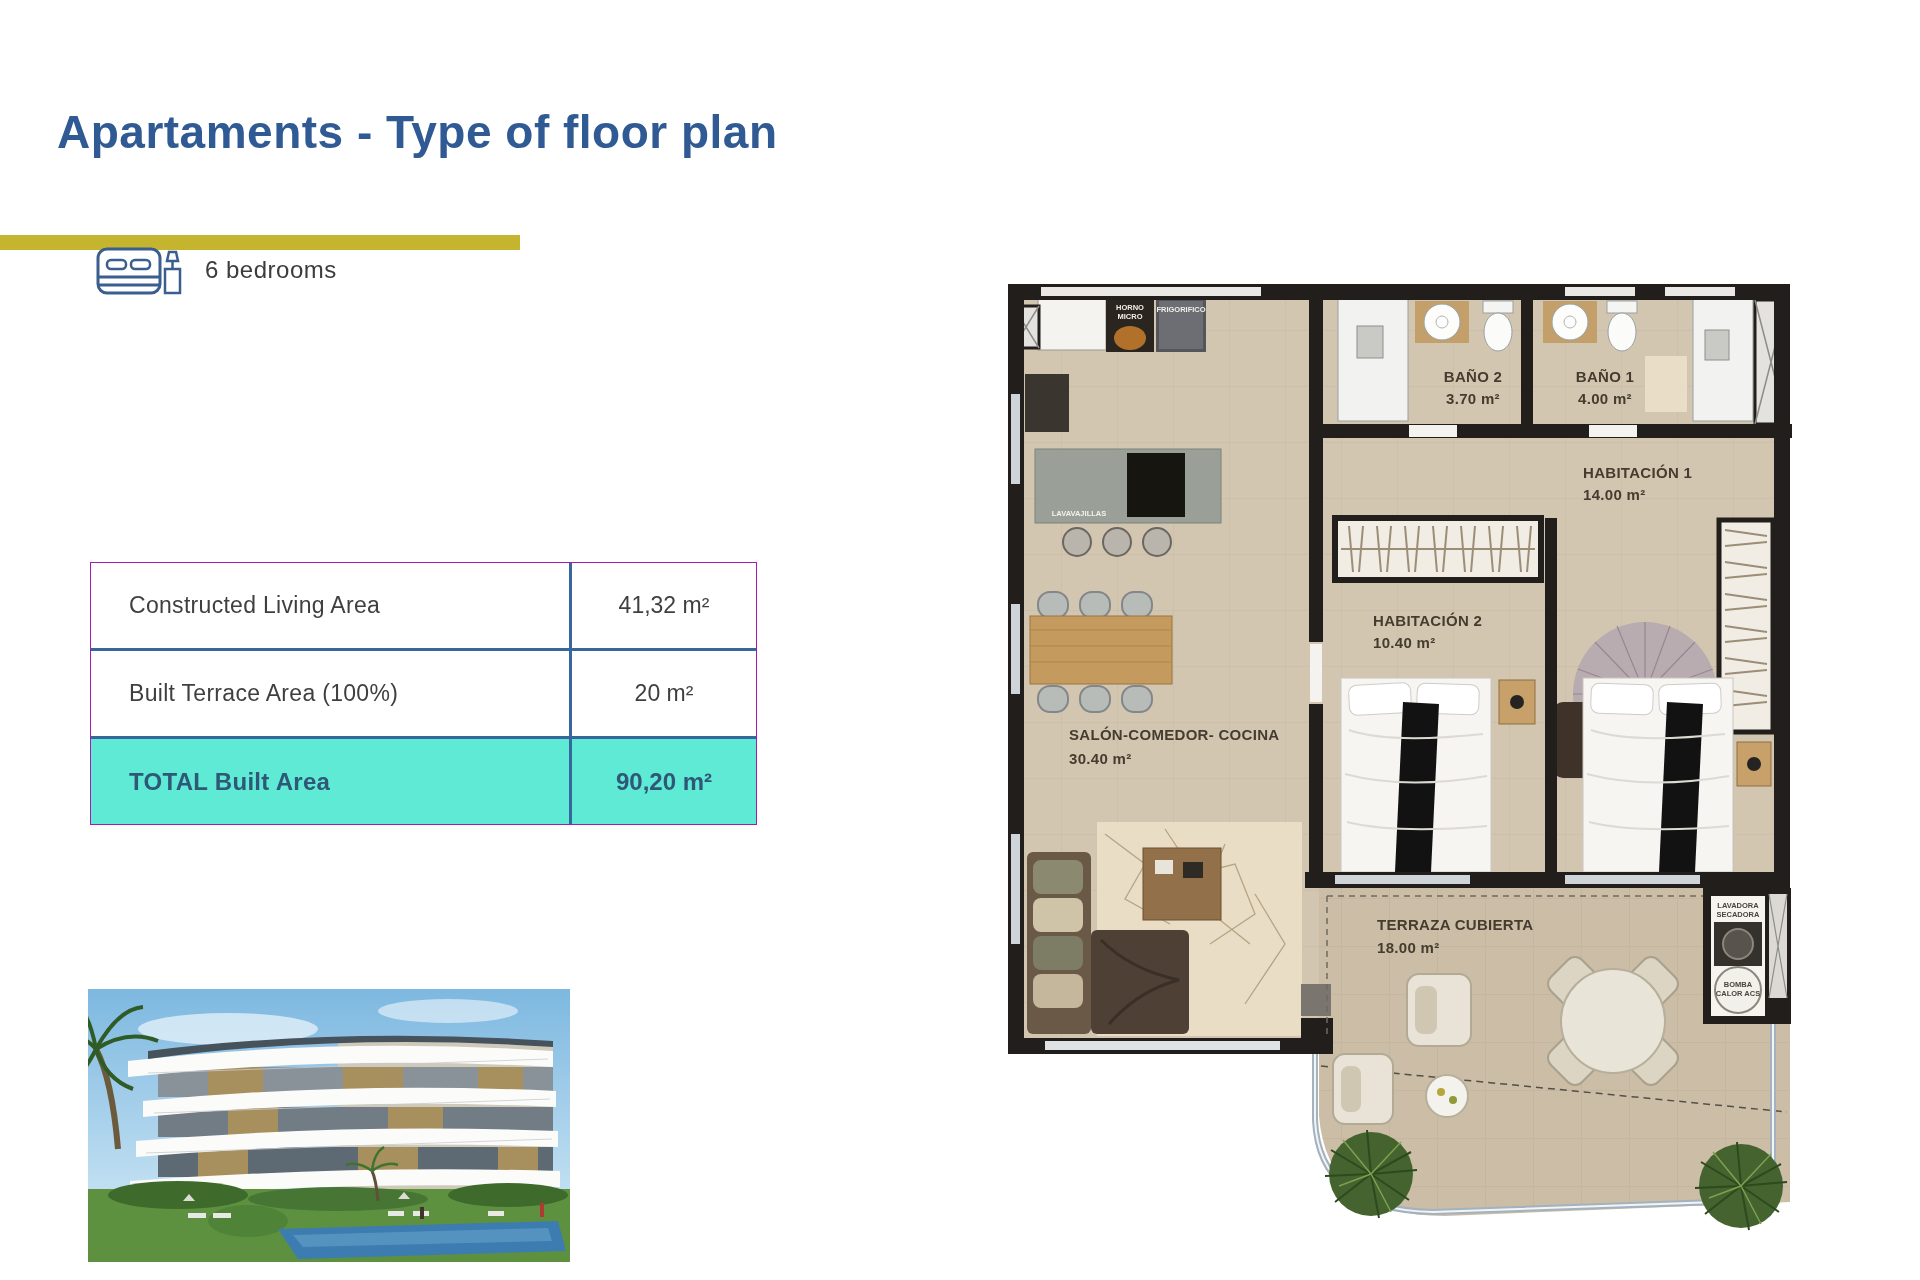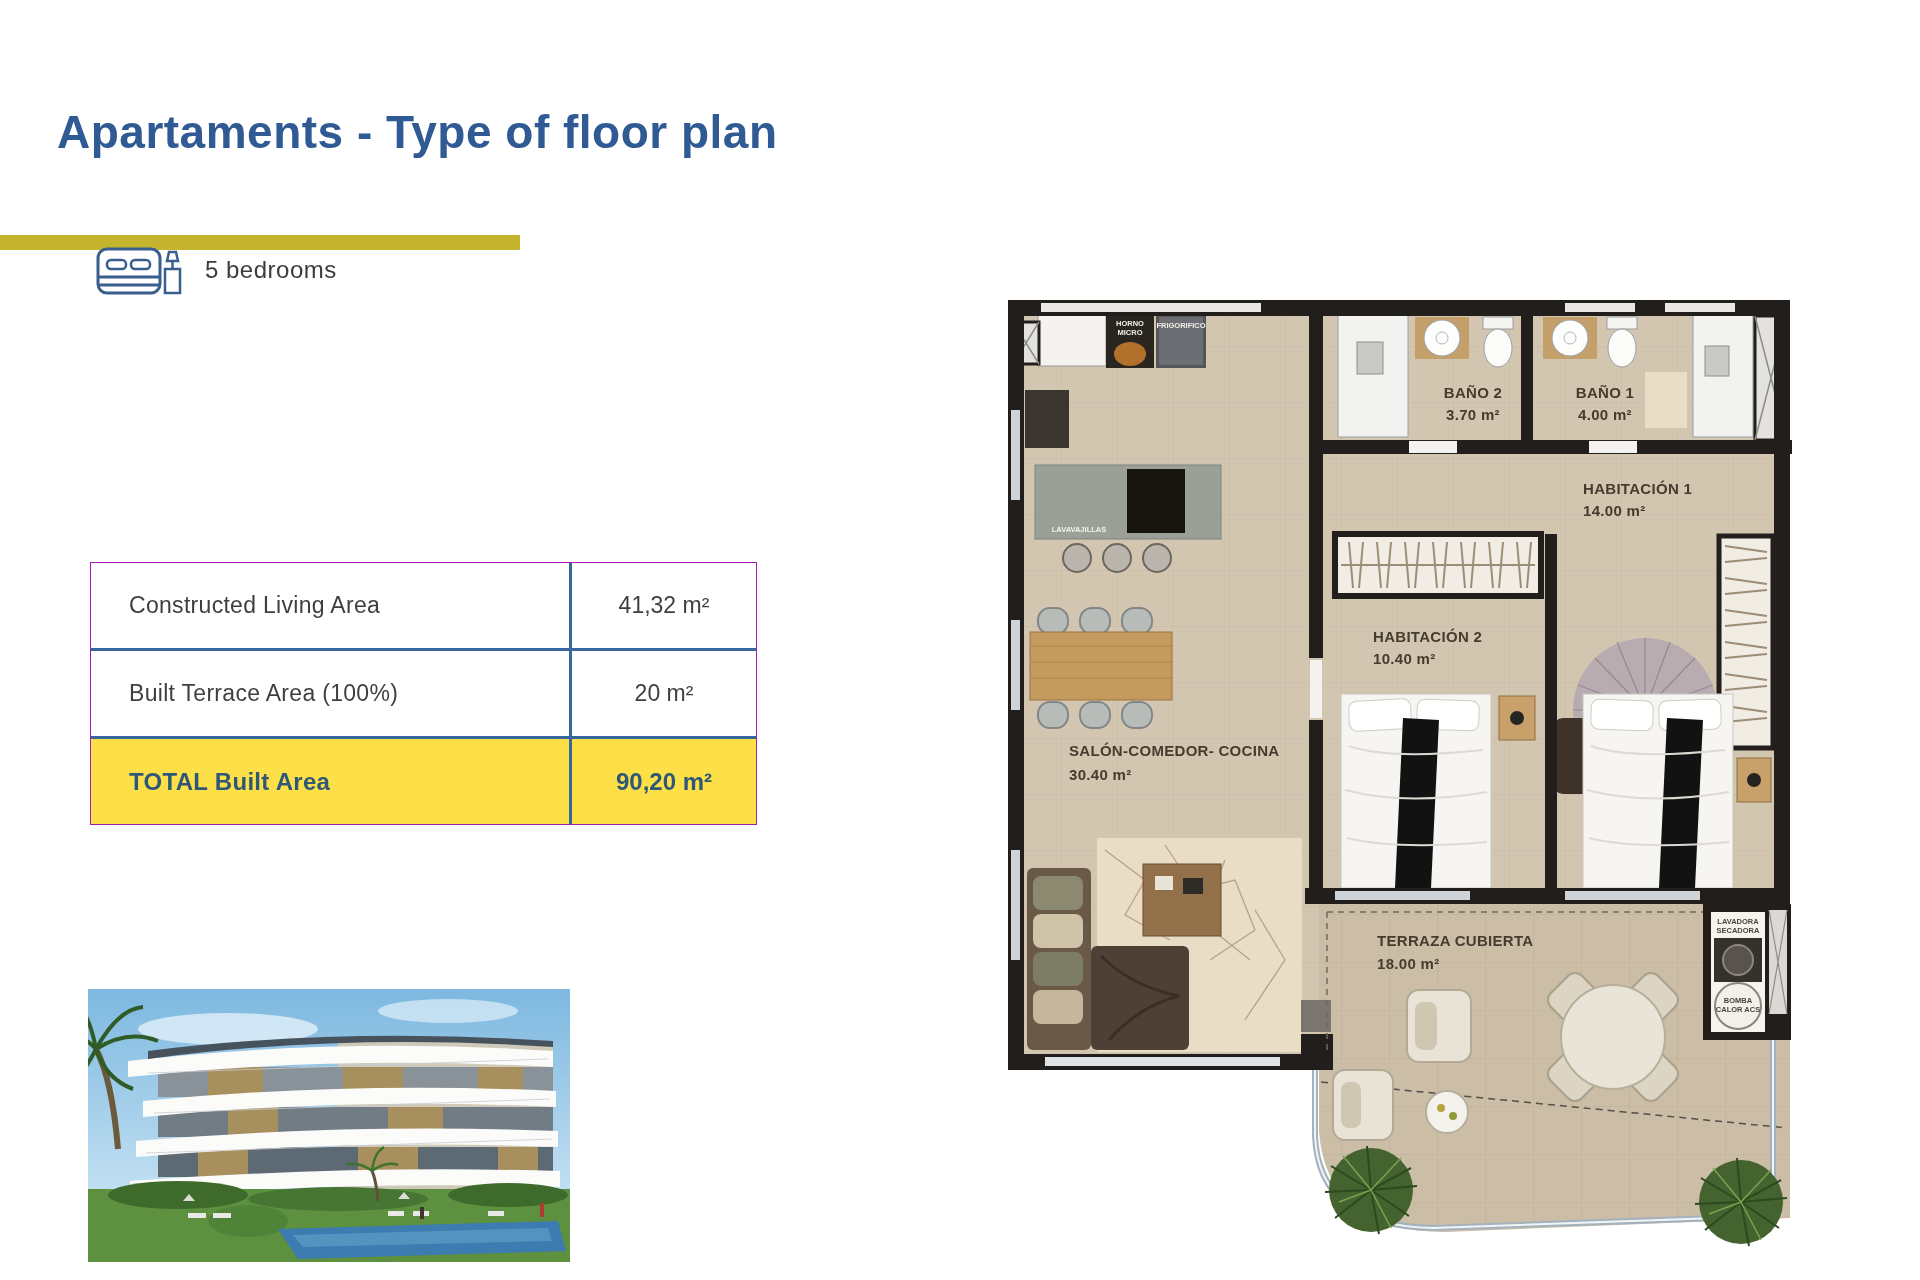--- a/index.html
+++ b/index.html
@@ -10,24 +10,24 @@
   .accent-bar{position:absolute;left:0;top:218px;width:520px;height:15px;background:#c5b42e;}
   .bedrooms{position:absolute;left:95px;top:222px;display:flex;align-items:center;gap:22px;}
   .bedrooms .label{font-size:24px;color:#3c3c3c;letter-spacing:.5px;}
   .area-table{position:absolute;left:90px;top:545px;width:665px;border:1px solid #a21caf;
               border-collapse:collapse;}
   .area-row{display:flex;height:85px;border-bottom:3px solid #38679e;}
   .area-row:last-child{border-bottom:none;}
   .cell-label{width:481px;display:flex;align-items:center;padding-left:38px;box-sizing:border-box;
               font-size:23px;color:#3f3f3f;border-right:3px solid #38679e;letter-spacing:.3px;}
   .cell-value{flex:1;display:flex;align-items:center;justify-content:center;font-size:23px;color:#3f3f3f;}
-  .area-row.total{background:#fde047;}
+  .area-row.total{background:#5eead4;}
   .area-row.total .cell-label,.area-row.total .cell-value{font-weight:bold;color:#2e5876;font-size:24px;}
   .photo{position:absolute;left:88px;top:972px;width:482px;height:273px;}
-  .floorplan{position:absolute;left:1005px;top:273px;width:790px;height:975px;}
+  .floorplan{position:absolute;left:1005px;top:257px;width:790px;height:975px;}
   svg text{font-family:"Liberation Sans","DejaVu Sans",sans-serif;}
   .room-name,.room-area{font-size:15px;font-weight:bold;fill:#453c2f;letter-spacing:.3px;}
   .tiny-label{font-size:7.5px;font-weight:bold;}
 </style>
 </head>
 <body>
 
 <div class="slide">
 
   <div class="title">Apartaments - Type of floor plan</div>
@@ -41,21 +41,21 @@
           <rect x="12" y="21" width="19" height="9" rx="4" stroke-width="2.5"></rect>
           <rect x="36" y="21" width="19" height="9" rx="4" stroke-width="2.5"></rect>
           <line x1="3" y1="38" x2="65" y2="38"></line>
           <line x1="3" y1="46" x2="65" y2="46"></line>
           <rect x="70" y="30" width="15" height="24" stroke-width="2.5"></rect>
           <path d="M72 22 h11 l-2 -9 h-7 z" stroke-width="2.5"></path>
           <line x1="77.5" y1="22" x2="77.5" y2="30" stroke-width="2.5"></line>
         </g>
       </svg>
     </span>
-    <span class="label">5 bedrooms</span>
+    <span class="label">6 bedrooms</span>
   </div>
 
   <div class="area-table">
     <div class="area-row">
       <div class="cell-label">Constructed Living Area</div>
       <div class="cell-value">41,32 m²</div>
     </div>
     <div class="area-row">
       <div class="cell-label">Built Terrace Area (100%)</div>
       <div class="cell-value">20 m²</div>

